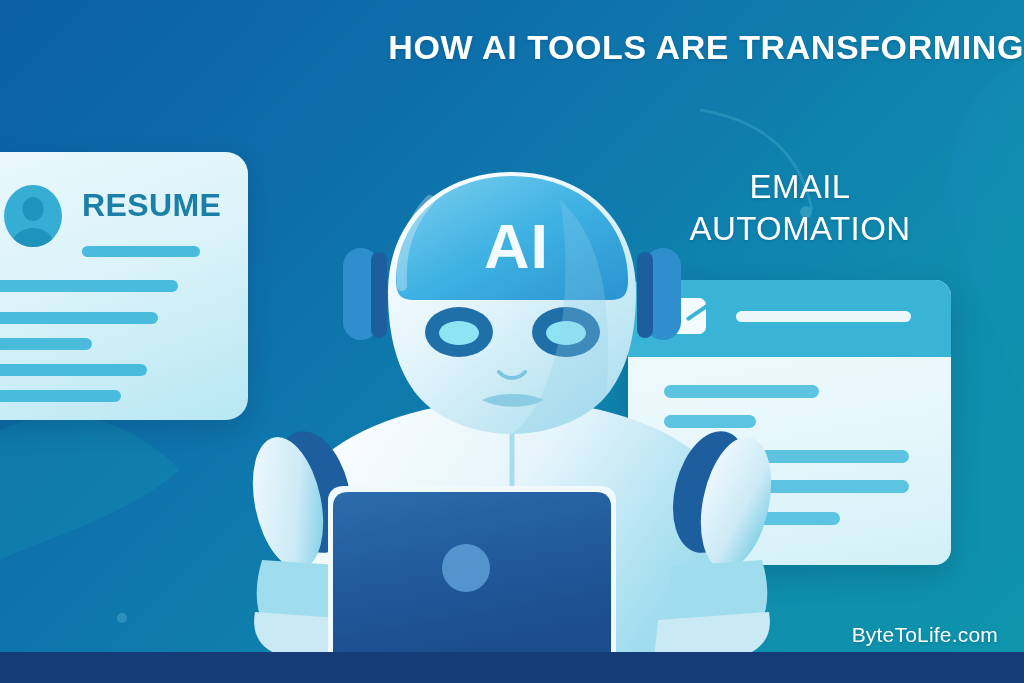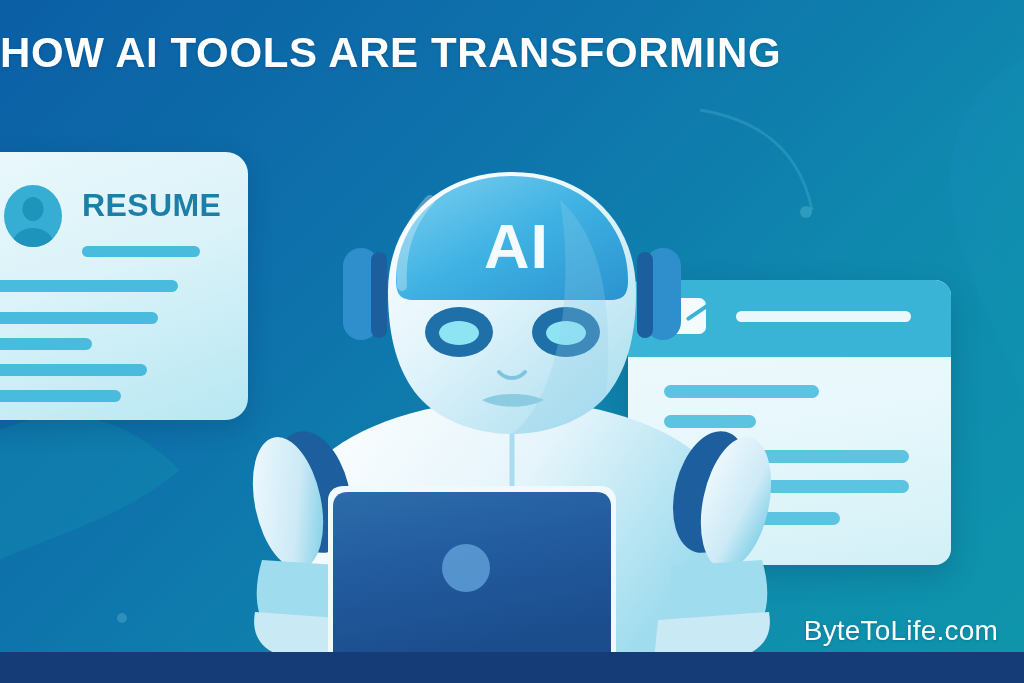--- a/index.html
+++ b/index.html
@@ -18,24 +18,24 @@
 
   
   .bg-layer { position: absolute; inset: 0; pointer-events: none; }
 
   
   .title {
     position: absolute;
     top: 26px;
     left: 0;
     width: 1024px;
-    text-align: left;
+    text-align: right;
     color: #ffffff;
     font-weight: bold;
-    font-size: 42px;
+    font-size: 34px;
     line-height: 1.28;
     letter-spacing: 0.6px;
     text-shadow: 0 1px 3px rgba(0,40,80,0.28);
   }
   .title .line2 { display: block; }
 
   
   .resume-card {
     position: absolute;
     left: -52px;
@@ -154,21 +154,21 @@
     letter-spacing: 0.4px;
     text-shadow: 0 1px 3px rgba(0,40,80,0.22);
   }
 
   
   .watermark {
     position: absolute;
     right: 26px;
     bottom: 36px;
     color: #ffffff;
-    font-size: 28px;
+    font-size: 21px;
     letter-spacing: 0.2px;
     text-shadow: 0 1px 3px rgba(0,40,80,0.25);
   }
 
   
   .desk {
     position: absolute;
     left: 0;
     bottom: 0;
     width: 1024px;
@@ -213,20 +213,24 @@
     <div id="resume-lines">
         <div class="bar" style="left: 134px; top: 94px; width: 118px; height: 11px; background: rgb(73, 188, 221);"></div>
         <div class="bar" style="left: 8px; top: 128px; width: 222px; height: 12px; background: rgb(73, 188, 221);"></div>
         <div class="bar" style="left: 34px; top: 160px; width: 176px; height: 12px; background: rgb(73, 188, 221);"></div>
         <div class="bar" style="left: 34px; top: 186px; width: 110px; height: 12px; background: rgb(73, 188, 221);"></div>
         <div class="bar" style="left: 34px; top: 212px; width: 165px; height: 12px; background: rgb(73, 188, 221);"></div>
         <div class="bar" style="left: 34px; top: 238px; width: 139px; height: 12px; background: rgb(73, 188, 221);"></div>
       </div>
   </div>
 
+  <div class="email-label">
+    <span>EMAIL</span><br>
+    <span>AUTOMATION</span>
+  </div>
 
   <div class="email-card">
     <div class="email-header"></div>
     <div class="envelope">
       <div class="flapL"></div>
       <div class="flapR"></div>
     </div>
     <div class="email-headline"></div>
     <div id="email-lines">
         <div class="bar" style="left: 36px; top: 105px; width: 155px; height: 13px; background: rgb(92, 195, 224);"></div>

